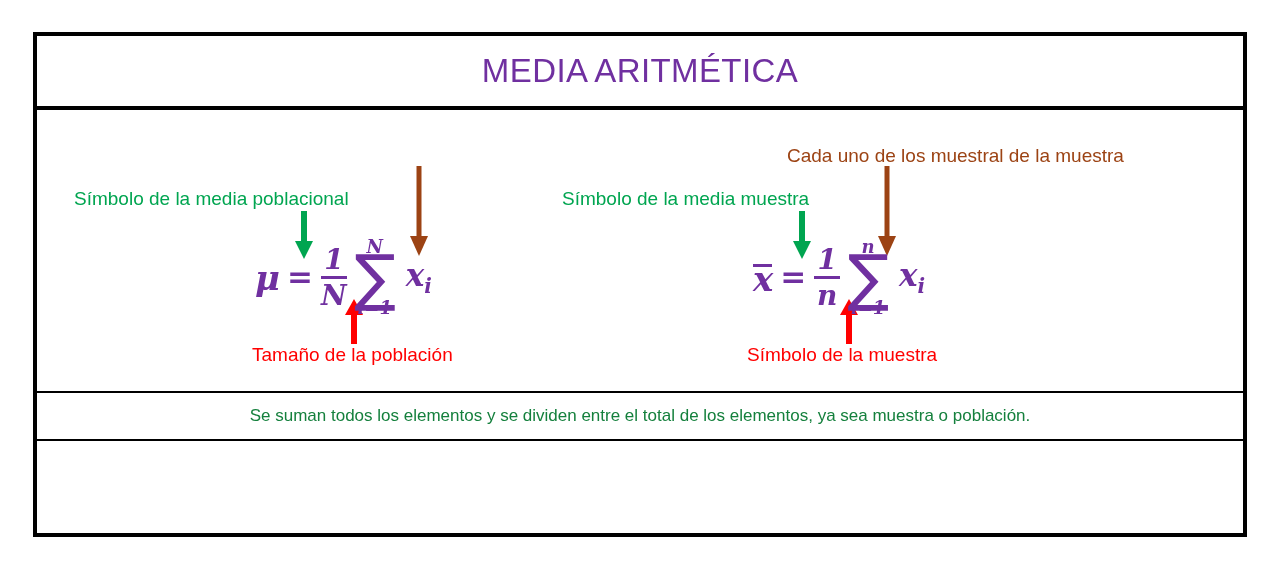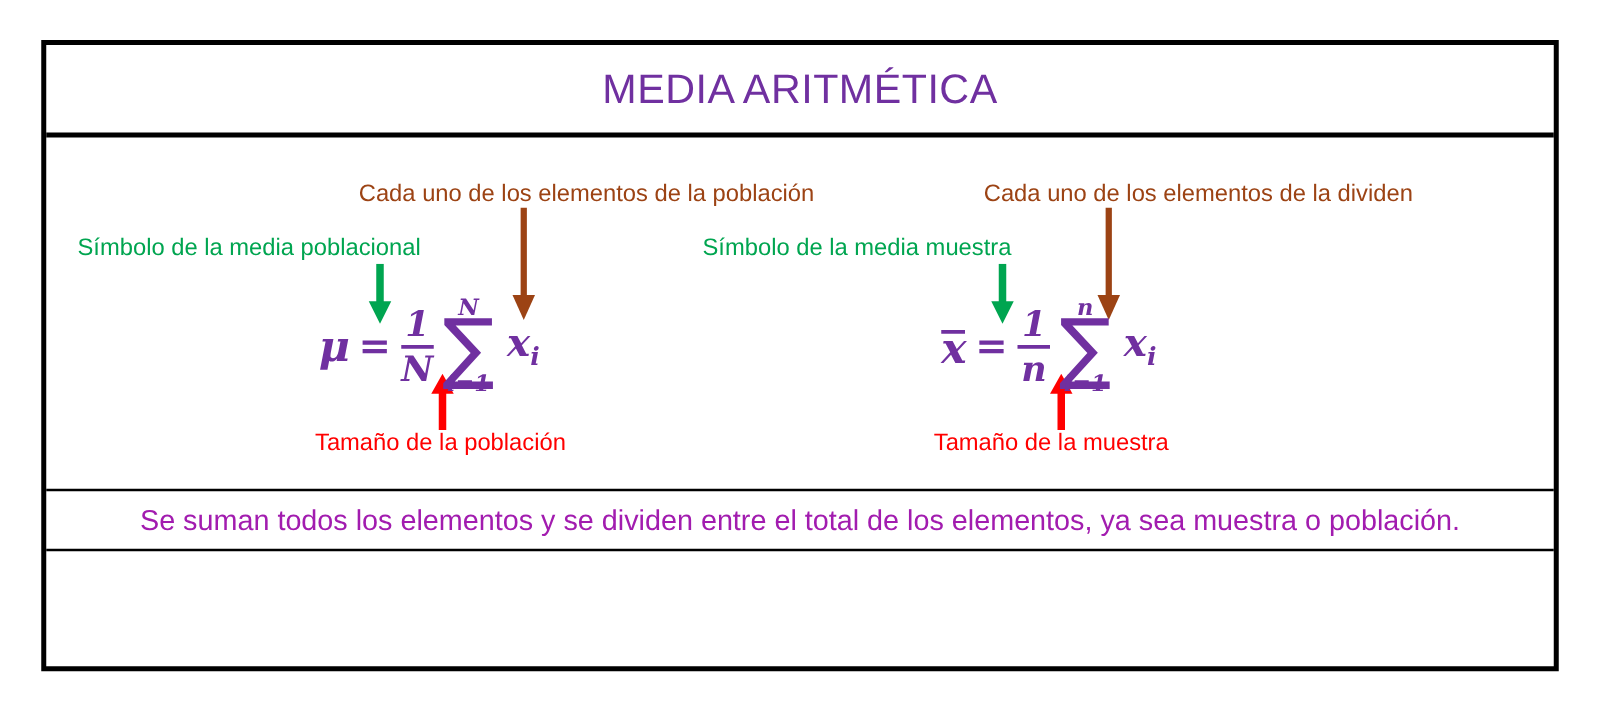--- a/index.html
+++ b/index.html
@@ -71,22 +71,22 @@
     right: 0;
     height: 50px;
     border-top: 2px solid #000000;
     border-bottom: 2px solid #000000;
     box-sizing: border-box;
     display: flex;
     align-items: center;
     justify-content: center;
   }
   .note-text {
-    color: #a21caf;
-    font-size: 23px;
+    color: #15803d;
+    font-size: 17px;
     white-space: nowrap;
   }
 
   
   .empty-row {
     position: absolute;
     left: 0;
     top: 405px;
     right: 0;
     bottom: 0;
@@ -195,23 +195,22 @@
 
 <div class="page">
   <div class="frame">
 
     <div class="title-row">
       <span class="title-text">MEDIA ARITMÉTICA</span>
     </div>
 
     <div class="body-row">
 
-      <div class="label brown" style="left:250px; top:36px;">Cada uno de los elementos de la población</div>
-
-      <div class="label green" style="left:25px; top:79px;">Símbolo de la media poblacional</div>
+
+      <div class="label green" style="left:37px; top:79px;">Símbolo de la media poblacional</div>
 
       <div class="label red" style="left:215px; top:235px;">Tamaño de la población</div>
 
       <div class="arrow" style="left:370px; top:56px;">
         <svg width="24" height="92" viewBox="0 0 24 92">
           <line x1="12" y1="0" x2="12" y2="74" stroke="#9C4314" stroke-width="5"></line>
           <polygon points="12,90 3,70 21,70" fill="#9C4314"></polygon>
         </svg>
       </div>
 
@@ -240,25 +239,25 @@
         <span class="sigma-group">
           <span class="lim top">N</span>
           <span class="sigma-glyph">∑</span>
           <span class="lim bot">i=1</span>
         </span>
         <span class="term">
           <span>x</span><span class="sub">i</span>
         </span>
       </div>
 
-      <div class="label brown" style="left:750px; top:36px;">Cada uno de los elementos de la dividen</div>
+      <div class="label brown" style="left:750px; top:36px;">Cada uno de los muestral de la muestra</div>
 
       <div class="label green" style="left:525px; top:79px;">Símbolo de la media muestra</div>
 
-      <div class="label red" style="left:710px; top:235px;">Tamaño de la muestra</div>
+      <div class="label red" style="left:710px; top:235px;">Símbolo de la muestra</div>
 
       <div class="arrow" style="left:838px; top:56px;">
         <svg width="24" height="92" viewBox="0 0 24 92">
           <line x1="12" y1="0" x2="12" y2="74" stroke="#9C4314" stroke-width="5"></line>
           <polygon points="12,90 3,70 21,70" fill="#9C4314"></polygon>
         </svg>
       </div>
 
       <div class="arrow" style="left:753px; top:101px;">
         <svg width="24" height="50" viewBox="0 0 24 50">

